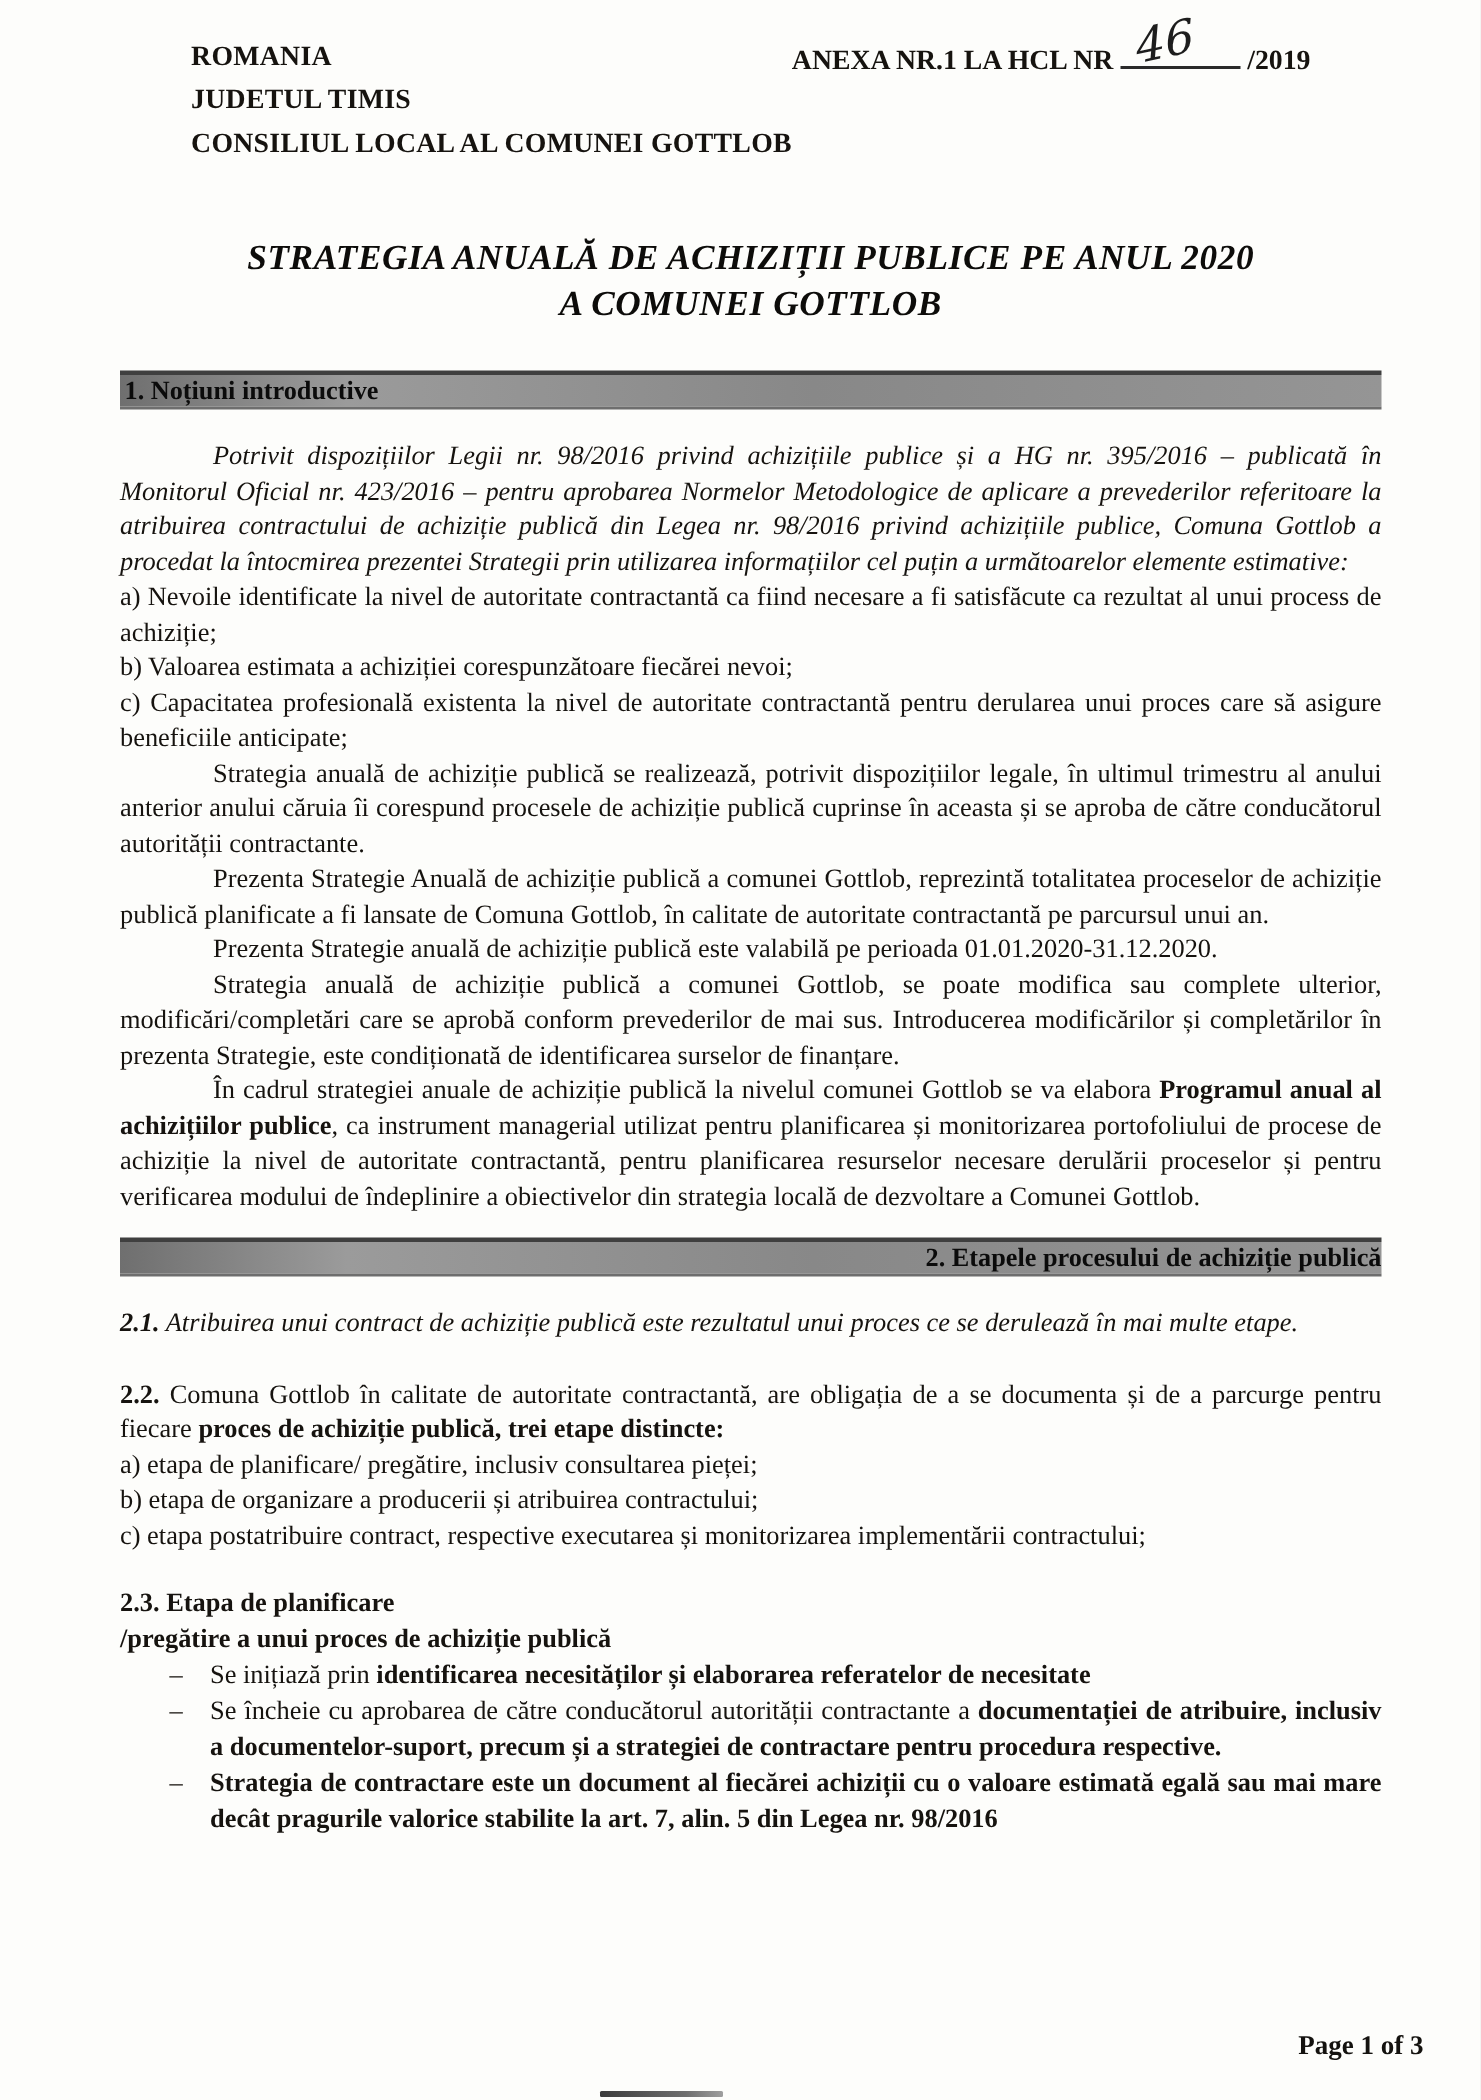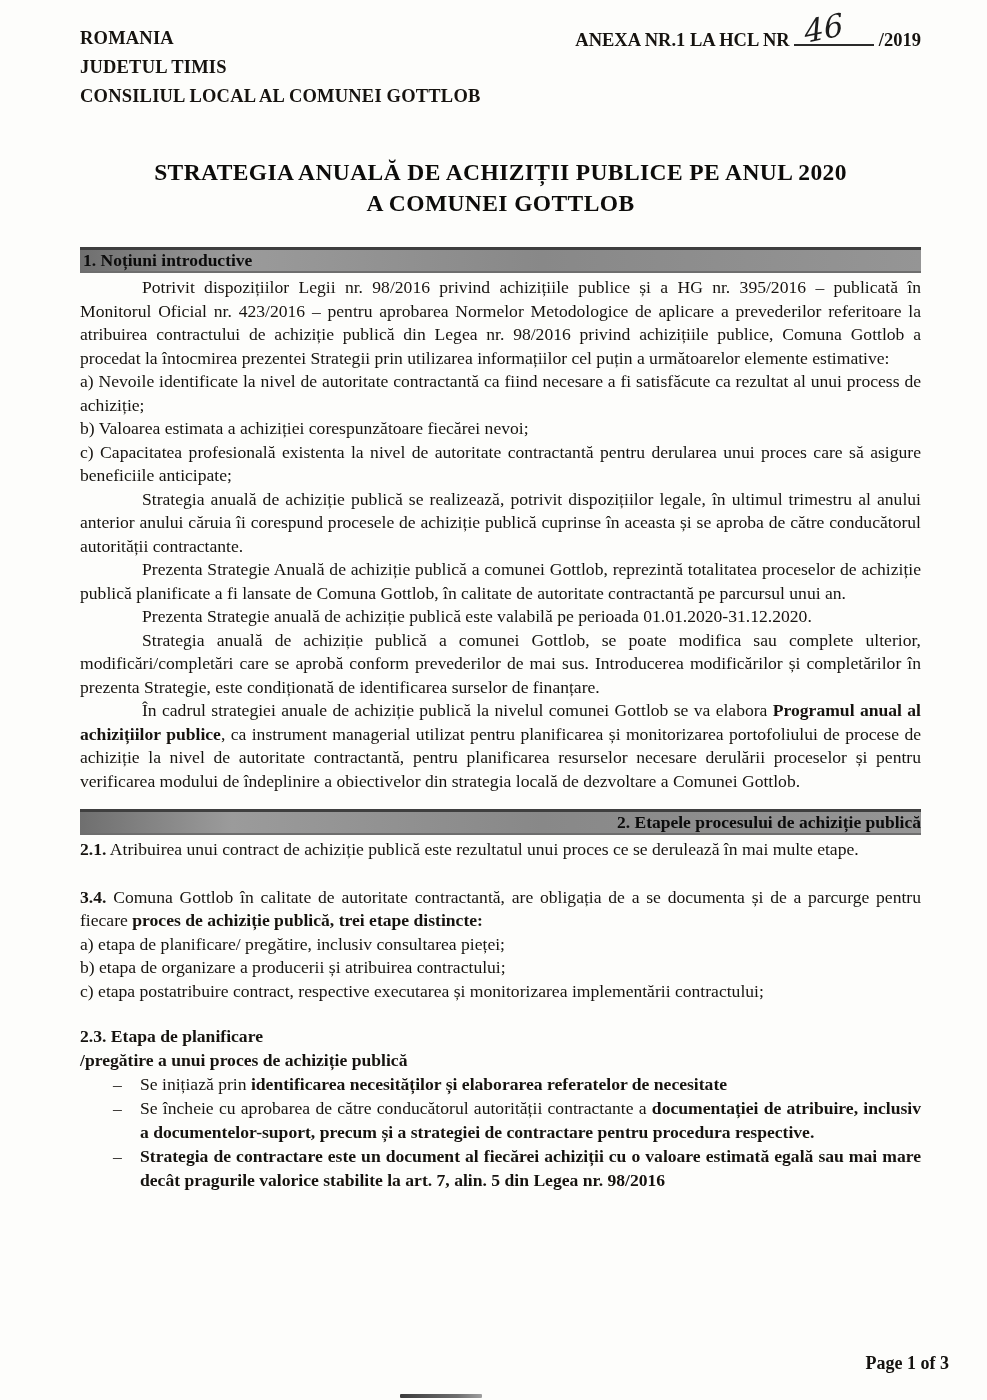--- a/index.html
+++ b/index.html
@@ -11,21 +11,21 @@
   }
   .page {
     position: relative;
     width: 987px; height: 1400px;
     background: #fdfdfb;
     overflow: hidden;
     color: #16130f;
   }
   .content { position: absolute; left: 80px; right: 66px; top: 24px; }
 
-  .header-row { display: flex; justify-content: space-between; align-items: flex-start; }
+  .header-row { display: flex; justify-content: center; align-items: flex-start; }
   .header-left div {
     font-weight: bold; font-size: 18.5px; line-height: 29px; letter-spacing: 0.2px;
     white-space: nowrap;
   }
   .header-right { font-weight: bold; font-size: 18.5px; white-space: nowrap; padding-top: 2px; }
   .hw-slot {
     display: inline-block; width: 80px; height: 20px;
     border-bottom: 2px solid #2a2a2a;
     position: relative; vertical-align: baseline;
   }
@@ -34,39 +34,40 @@
     font-size: 31px; font-style: italic; font-weight: normal;
     font-family: "DejaVu Serif", serif;
     transform: rotate(-12deg) skewX(-6deg);
     color: #1d1d1d;
   }
 
   .title {
     text-align: center; margin-top: 46px;
     font-weight: bold; font-size: 23.5px; line-height: 31px; letter-spacing: 0.4px;
     color: #0d0c0a;
+    font-style: italic;
   }
 
   .section-bar {
     margin-top: 28px;
     background: linear-gradient(90deg, #6f6f6f 0%, #9b9b9b 18%, #888888 55%, #959595 100%);
     border-top: 3px solid #3f3f3f;
     border-bottom: 2px solid #6e6e6e;
     font-weight: bold; font-size: 17.5px; line-height: 20px;
     padding: 0 0 1px 3px;
     color: #0b0b0b;
   }
   .section-bar.second { margin-top: 16px; text-align: right; }
 
   p { margin: 0; font-size: 17.6px; line-height: 23.5px; text-align: justify; }
   .indent { text-indent: 62px; }
   .bold, .b { font-weight: bold; }
   .gap { margin-top: 24px; }
   .gap-sm { margin-top: 22px; }
-  .first-body { margin-top: 3px; }
+  .first-body { margin-top: 19px; font-style: italic; }
 
   .bullet {
     position: relative; padding-left: 60px;
     font-size: 17.6px; line-height: 24px; text-align: justify; margin: 0;
   }
   .bullet .marker { position: absolute; left: 33px; top: 0; font-weight: normal; }
 
   .footer {
     position: absolute; right: 38px; bottom: 26px;
     font-weight: bold; font-size: 18px; color: #14120f;
@@ -114,21 +115,21 @@
     <p class="indent">Prezenta Strategie Anuală de achiziție publică a comunei Gottlob, reprezintă totalitatea proceselor de achiziție publică planificate a fi lansate de Comuna Gottlob, în calitate de autoritate contractantă pe parcursul unui an.</p>
     <p class="indent">Prezenta Strategie anuală de achiziție publică este valabilă pe perioada 01.01.2020-31.12.2020.</p>
     <p class="indent">Strategia anuală de achiziție publică a comunei Gottlob, se poate modifica sau complete ulterior, modificări/completări care se aprobă conform prevederilor de mai sus. Introducerea modificărilor și completărilor în prezenta Strategie, este condiționată de identificarea surselor de finanțare.</p>
 
     <p class="indent"><span>În cadrul strategiei anuale de achiziție publică la nivelul comunei Gottlob se va elabora </span><span class="b">Programul anual al achizițiilor publice</span><span>, ca instrument managerial utilizat pentru planificarea și monitorizarea portofoliului de procese de achiziție la nivel de autoritate contractantă, pentru planificarea resurselor necesare derulării proceselor și pentru verificarea modului de îndeplinire a obiectivelor din strategia locală de dezvoltare a Comunei Gottlob.</span></p>
 
     <div class="section-bar second">2. Etapele procesului de achiziție publică</div>
 
     <p class="first-body"><span class="b">2.1.</span><span> Atribuirea unui contract de achiziție publică este rezultatul unui proces ce se derulează în mai multe etape.</span></p>
 
-    <p class="gap"><span class="b">3.4.</span><span> Comuna Gottlob în calitate de autoritate contractantă, are obligația de a se documenta și de a parcurge pentru fiecare </span><span class="b">proces de achiziție publică, trei etape distincte:</span></p>
+    <p class="gap"><span class="b">2.2.</span><span> Comuna Gottlob în calitate de autoritate contractantă, are obligația de a se documenta și de a parcurge pentru fiecare </span><span class="b">proces de achiziție publică, trei etape distincte:</span></p>
 
     <p>a) etapa de planificare/ pregătire, inclusiv consultarea pieței;</p>
     <p>b) etapa de organizare a producerii și atribuirea contractului;</p>
     <p>c) etapa postatribuire contract, respective executarea și monitorizarea implementării contractului;</p>
 
     <p class="b gap-sm">2.3. Etapa de planificare</p>
     <p class="b">/pregătire a unui proces de achiziție publică</p>
 
     <div class="bullet"><span class="marker">–</span><span>Se inițiază prin </span><span class="b">identificarea necesităților și elaborarea referatelor de necesitate</span><span></span></div>
 

